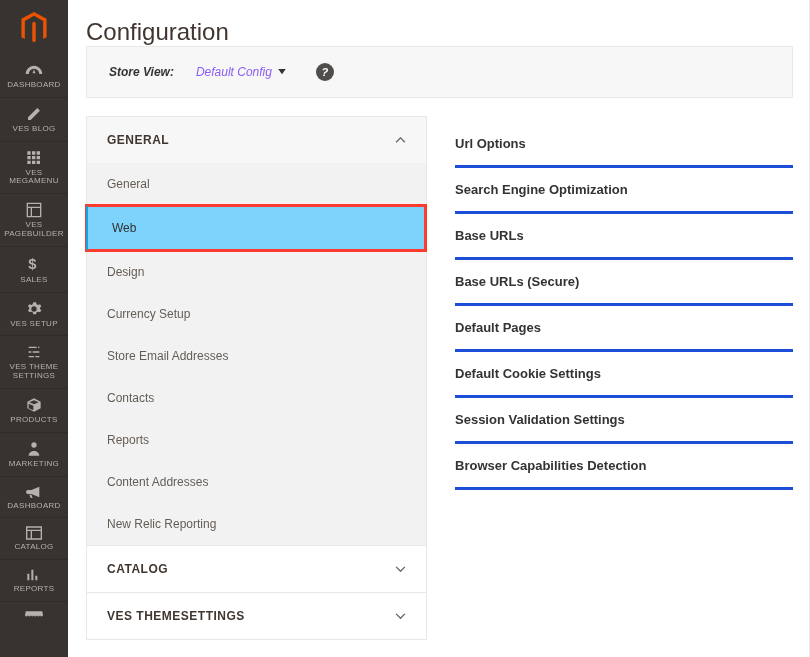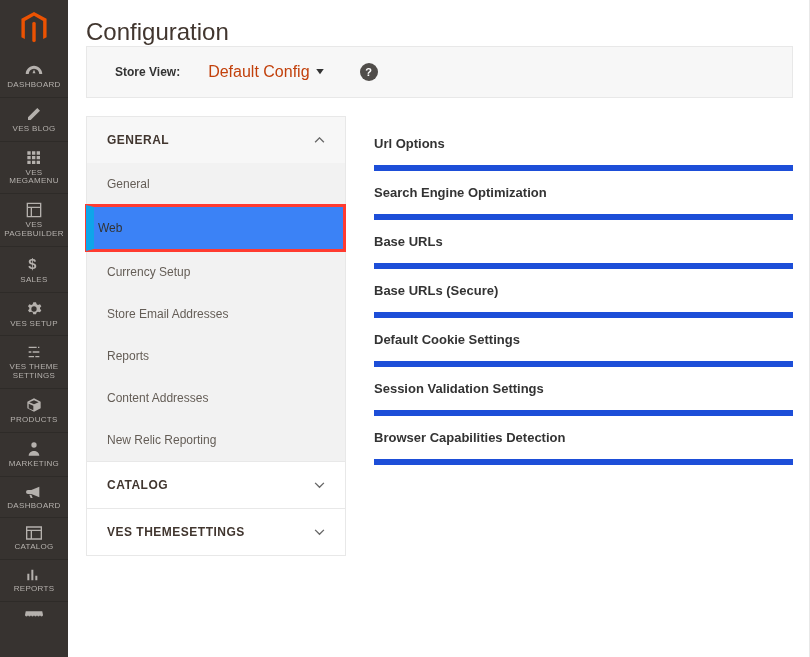--- a/index.html
+++ b/index.html
@@ -10,39 +10,39 @@
     .sidebar { width: 68px; background: #373330; display: flex; flex-direction: column; align-items: center; padding-top: 0; flex-shrink: 0; }
     .logo-cell { width: 68px; height: 56px; display: flex; align-items: center; justify-content: center; background: #373330; }
     .nav-item { width: 68px; display: flex; flex-direction: column; align-items: center; justify-content: center; padding: 8px 0 7px 0; cursor: pointer; border-bottom: 1px solid #2e2b28; }
     .nav-label { color: #b5b1ad; font-size: 8px; text-align: center; margin-top: 3px; letter-spacing: 0.3px; line-height: 1.1; }
     .nav-icon { color: #b5b1ad; display: flex; align-items: center; justify-content: center; }
     
     
     .main { flex: 1; padding: 18px 16px 0 18px; background: #fff; overflow: hidden; border-right: 1px solid #e8e8e8; }
     .page-title { font-size: 24px; font-weight: 400; color: #41362f; }
     
-    .store-view-bar { background: #f7f7f7; border: 1px solid #e8e8e8; padding: 16px 28px; display: flex; align-items: center; gap: 28px; margin-bottom: 18px; }
+    .store-view-bar { background: #f7f7f7; border: 1px solid #e8e8e8; padding: 16px 22px; display: flex; align-items: center; gap: 22px; margin-bottom: 18px; font-style: italic; }
     .store-view-label { font-size: 12px; font-weight: 700; color: #333; }
-    .store-view-value { font-size: 16px; color: #c2410c; display: inline-flex; align-items: center; gap: 6px; cursor: pointer; }
+    .store-view-value { font-size: 12px; color: #8b5cf6; display: inline-flex; align-items: center; gap: 6px; cursor: pointer; }
     .help-icon { width: 18px; height: 18px; border-radius: 50%; background: #504d4a; color: #fff; display: flex; align-items: center; justify-content: center; font-size: 11px; font-weight: 700; margin-left: 8px; cursor: pointer; }
     
     .config-body { display: flex; gap: 28px; }
     
     
-    .config-nav { width: 260px; flex-shrink: 0; }
+    .config-nav { width: 341px; flex-shrink: 0; }
     .config-section-header { display: flex; justify-content: space-between; align-items: center; padding: 16px 20px; font-size: 12px; font-weight: 700; color: #41362f; letter-spacing: 0.5px; cursor: pointer; border: 1px solid #e8e8e8; background: #f7f7f7; border-bottom: none; }
     .config-section-header.collapsed { background: #fff; border-bottom: 1px solid #e8e8e8; margin-top: -1px; }
     .config-subitems { background: #f2f2f2; border-left: 1px solid #e8e8e8; border-right: 1px solid #e8e8e8; border-bottom: 1px solid #e8e8e8; }
     .config-subitem { padding: 14px 20px; font-size: 12px; color: #645d56; cursor: pointer; }
-    .config-subitem.active { background: #3b82f6; border-left: 8px solid #0ea5e9; margin-left: -1px; padding-left: 4px; color: #333; }
+    .config-subitem.active { background: #7dd3fc; border-left: 2px solid #0ea5e9; margin-left: -1px; padding-left: 24px; color: #333; }
     .highlight-box { border: 2px solid #ff3b30; outline: 1px solid #ff3b30; }
     
     
     .config-detail { flex: 1; padding-top: 6px; }
-    .detail-row { padding: 14px 0; border-bottom: 6px solid #1d4ed8; font-size: 13px; font-weight: 600; color: #333; cursor: pointer; }
+    .detail-row { padding: 14px 0; border-bottom: 3px solid #1d4ed8; font-size: 13px; font-weight: 600; color: #333; cursor: pointer; }
     
     .chevron { display: inline-block; }
   </style>
 </head>
 <body>
 
 <div class="app">
 
   <div class="sidebar">
     <div class="logo-cell">
@@ -191,22 +191,24 @@
           <span>GENERAL</span>
           <span class="chevron">
             <svg width="11" height="7" viewBox="0 0 12 8">
                 <path fill="none" stroke="#666" stroke-width="1.5" d="M1 6l5-5 5 5"></path>
               </svg>
           </span>
         </div>
         <div class="config-subitems">
           <div class="config-subitem">General</div>
           <div class="config-subitem active highlight-box">Web</div>
+          <div class="config-subitem">Design</div>
           <div class="config-subitem">Currency Setup</div>
           <div class="config-subitem">Store Email Addresses</div>
+          <div class="config-subitem">Contacts</div>
           <div class="config-subitem">Reports</div>
           <div class="config-subitem">Content Addresses</div>
           <div class="config-subitem">New Relic Reporting</div>
         </div>
 
         <div class="config-section-header collapsed">
           <span>CATALOG</span>
           <span class="chevron">
             <svg width="11" height="7" viewBox="0 0 12 8">
                 <path fill="none" stroke="#666" stroke-width="1.5" d="M1 1l5 5 5-5"></path>
@@ -222,19 +224,20 @@
               </svg>
           </span>
         </div>
       </div>
 
       <div class="config-detail">
         <div class="detail-row">Url Options</div>
         <div class="detail-row">Search Engine Optimization</div>
         <div class="detail-row">Base URLs</div>
         <div class="detail-row">Base URLs (Secure)</div>
+        <div class="detail-row">Default Pages</div>
         <div class="detail-row">Default Cookie Settings</div>
         <div class="detail-row">Session Validation Settings</div>
         <div class="detail-row">Browser Capabilities Detection</div>
       </div>
     </div>
   </div>
 </div>
 
 </body></html>

